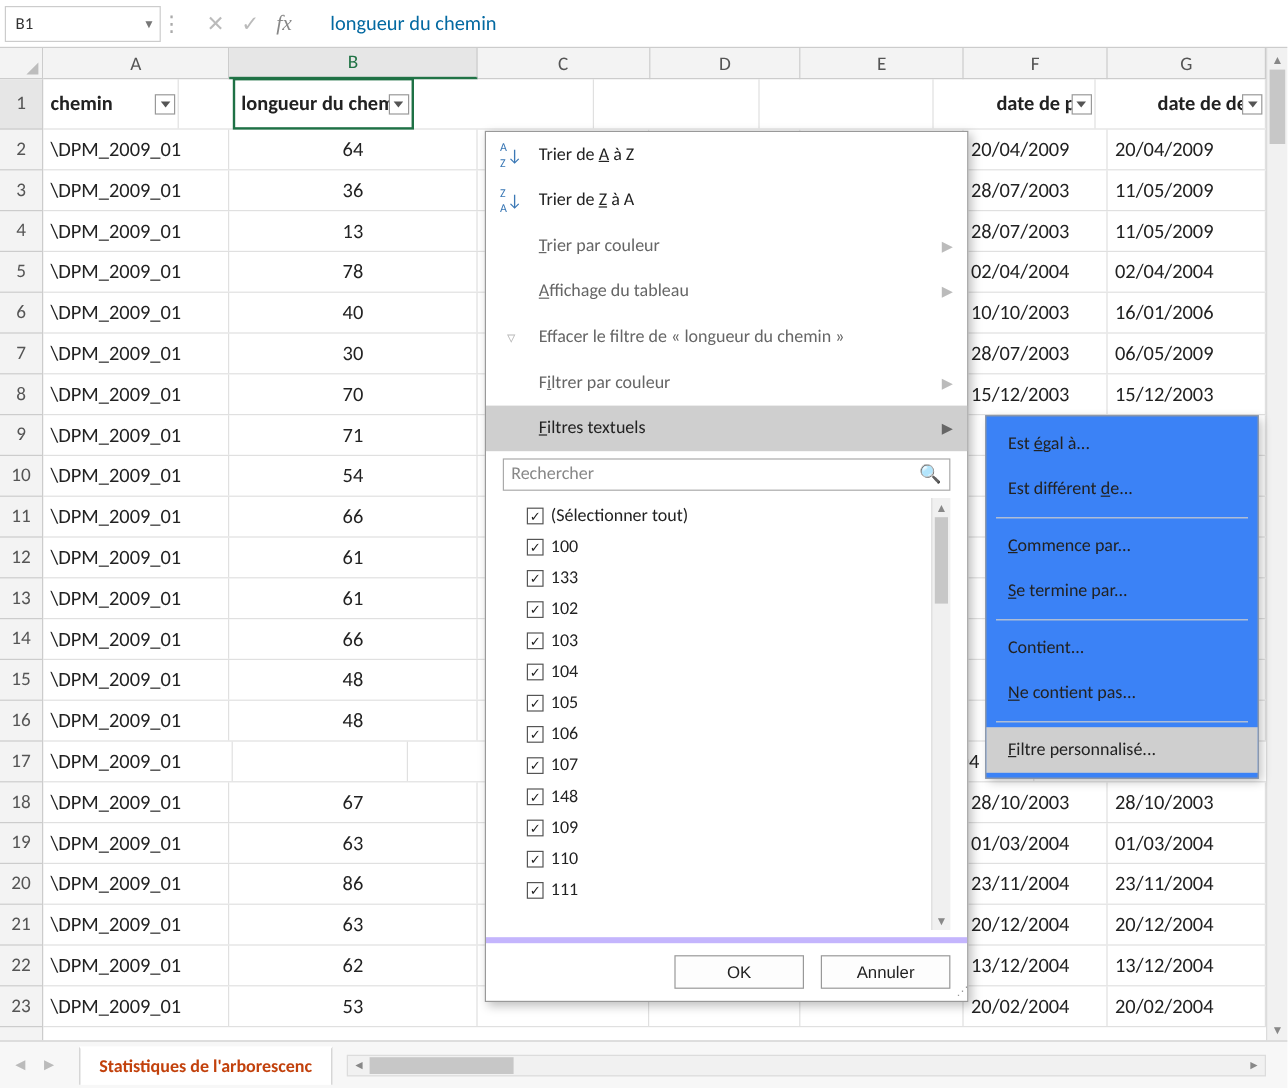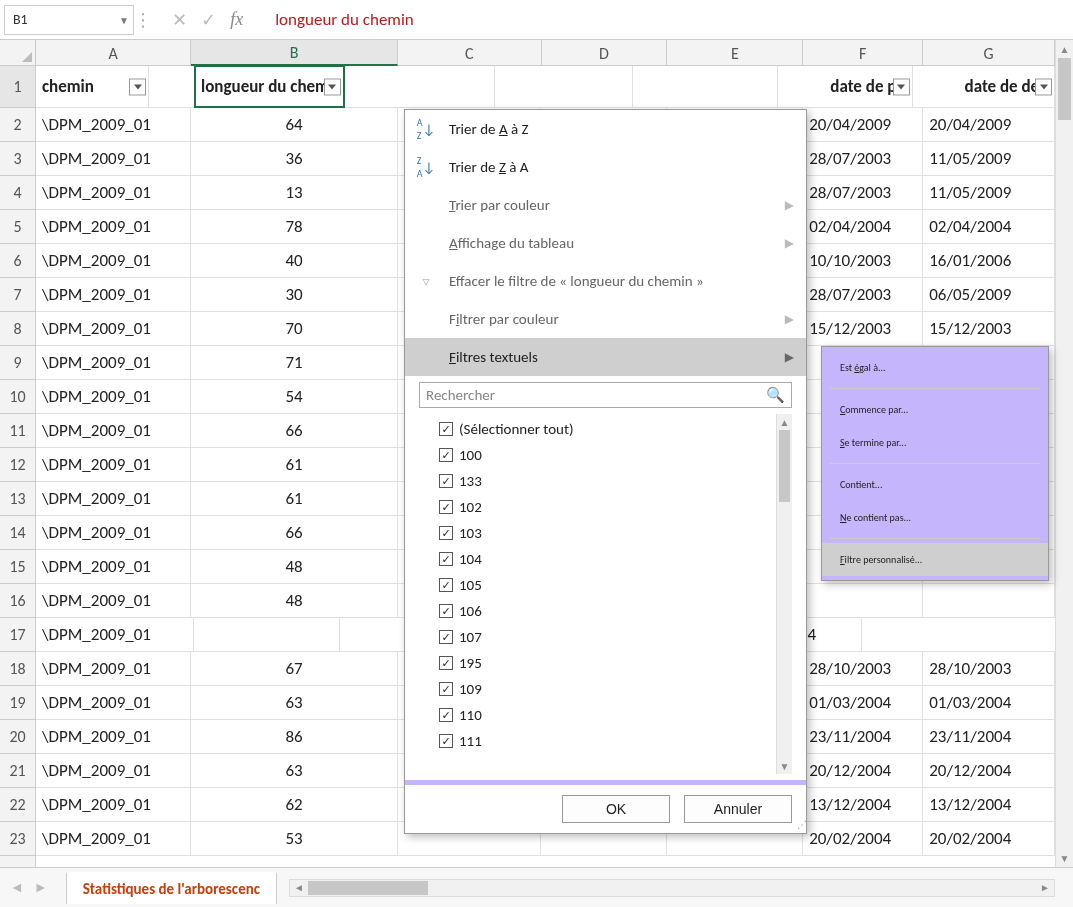--- a/index.html
+++ b/index.html
@@ -42,21 +42,21 @@
     display: flex; align-items: center; gap: 14px;
     padding: 0 18px;
     color: #bbb;
   }
   .fbar-btns span { font-size: 18px; }
   .fx { font-style: italic; font-family: "Cambria Math", serif; color: #888; font-size: 18px;}
   .formula-input {
     flex: 1;
     height: 30px;
     padding: 0 14px;
-    color: #b91c1c;
+    color: #0369a1;
     display: flex;
     align-items: center;
     font-size: 17px;
   }
   .dots { color:#aaa; font-size:18px; letter-spacing:-2px; padding-right:4px;}
 
   
   .sheet-corner {
     position: absolute; left: 0; top: 40px;
     width: 36px; height: 26px;
@@ -234,23 +234,23 @@
     font-size:14px; color:#222;
   }
   .dd-resize{
     position:absolute; right:2px; bottom:2px; color:#999; font-size:10px;
     letter-spacing:-3px;
   }
 
   
   .submenu{
     position:absolute; left:821px; top:346px;
-    width:228px; background:#c4b5fd; border:1px solid #999;
+    width:228px; background:#3b82f6; border:1px solid #999;
     box-shadow:3px 3px 8px rgba(0,0,0,.25);
-    z-index:60; font-size:10px; padding:4px 0;
+    z-index:60; font-size:15px; padding:4px 0;
   }
   .sm-item{
     padding:10px 18px; color:#222;
   }
   .sm-item.highlight{background:#cfcfcf;}
   .sm-divider{height:1px;background:#ccc;margin:4px 8px;}
   .sm-item .underline{text-decoration:underline;}
 </style>
 </head>
 <body>
@@ -626,21 +626,21 @@
         <div class="li">
           <span class="chk">✓</span>
           <span>106</span>
         </div>
         <div class="li">
           <span class="chk">✓</span>
           <span>107</span>
         </div>
         <div class="li">
           <span class="chk">✓</span>
-          <span>195</span>
+          <span>148</span>
         </div>
         <div class="li">
           <span class="chk">✓</span>
           <span>109</span>
         </div>
         <div class="li">
           <span class="chk">✓</span>
           <span>110</span>
         </div>
         <div class="li">
@@ -656,20 +656,21 @@
   </div>
   <div class="dd-buttons">
     <button>OK</button>
     <button>Annuler</button>
   </div>
   <div class="dd-resize">⋰</div>
 </div>
 
 <div class="submenu">
   <div class="sm-item">Est <span class="underline">é</span>gal à...</div>
+  <div class="sm-item">Est différent <span class="underline">d</span>e...</div>
   <div class="sm-divider"></div>
   <div class="sm-item"><span class="underline">C</span>ommence par...</div>
   <div class="sm-item"><span class="underline">S</span>e termine par...</div>
   <div class="sm-divider"></div>
   <div class="sm-item">Cont<span class="underline">i</span>ent...</div>
   <div class="sm-item"><span class="underline">N</span>e contient pas...</div>
   <div class="sm-divider"></div>
   <div class="sm-item highlight"><span class="underline">F</span>iltre personnalisé...</div>
 </div>
 

